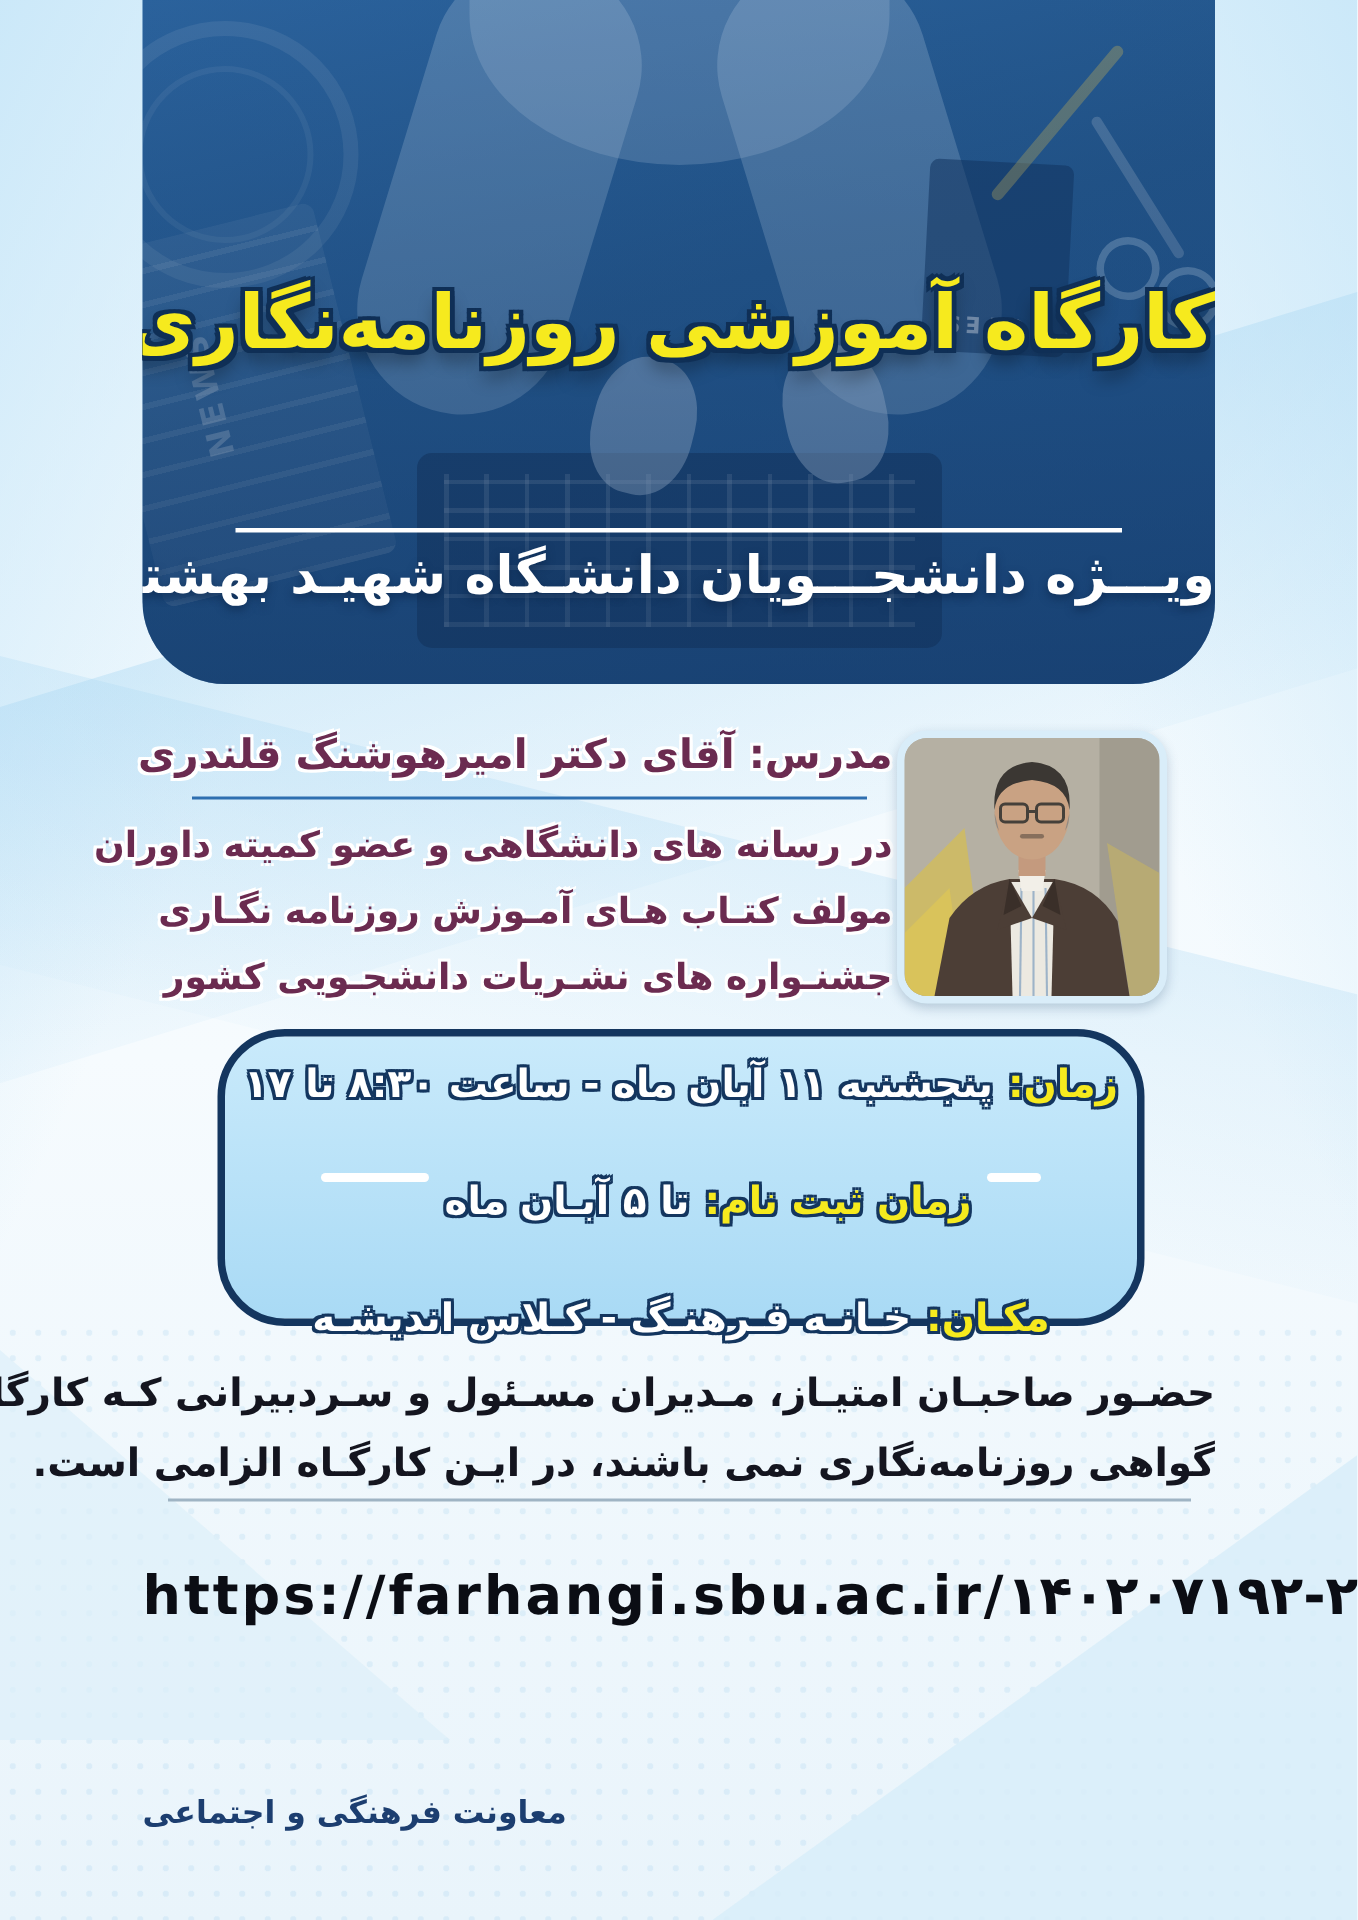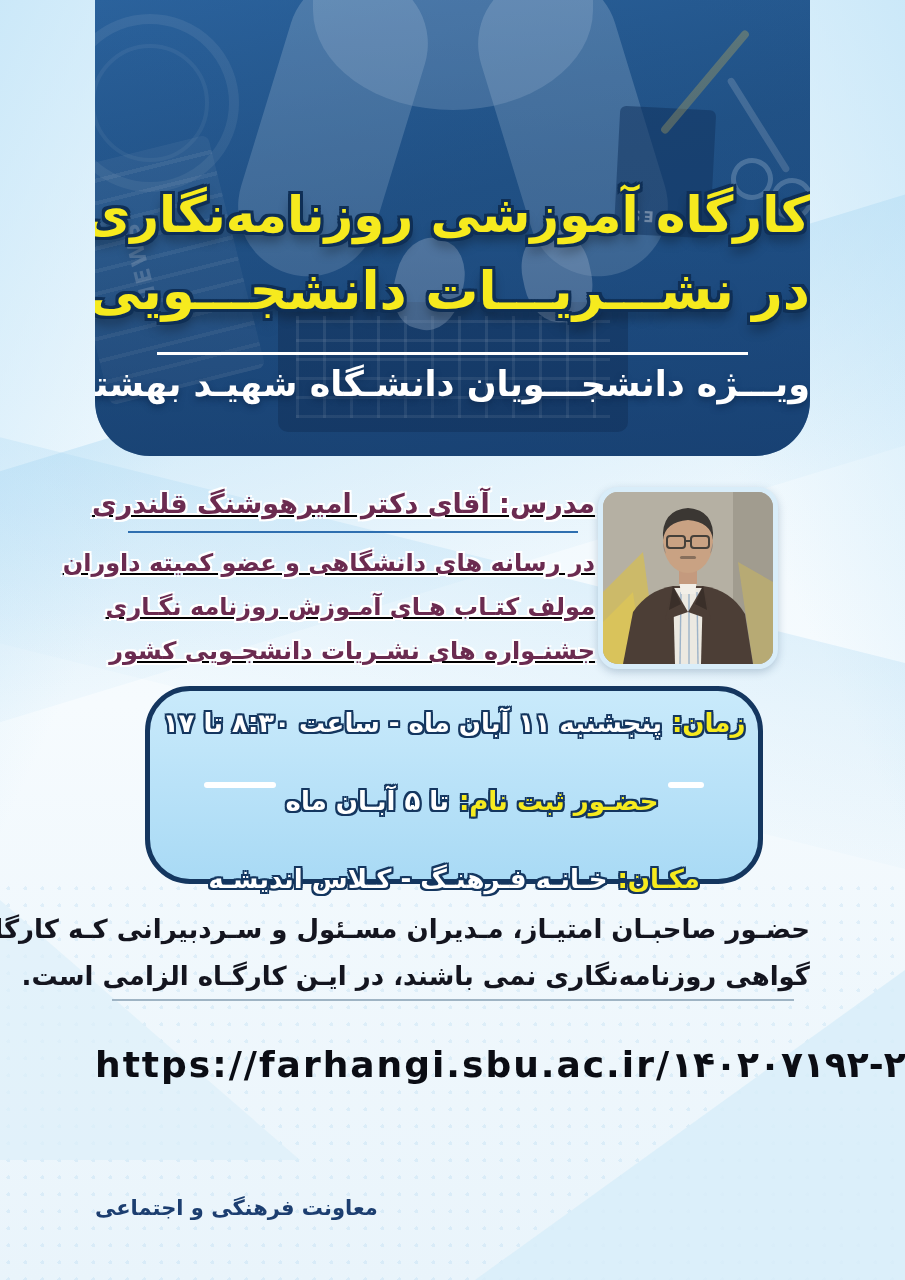--- a/index.html
+++ b/index.html
@@ -80,21 +80,21 @@
       3px 0 0 #0f2f56, 0 8px 12px rgba(0,0,0,.40); }
   .hero-title1 { top:186px; font-size:50px; }
   .hero-title2 { top:260px; font-size:53px; }
   .hero-divider { top:352px; left:62px; right:62px; height:3px; background:#ffffff; }
   .hero-subtitle { top:364px; left:0; right:0; text-align:center; white-space:nowrap;
     color:#ffffff; font-weight:bold; font-size:35px; direction:rtl;
     text-shadow:0 3px 6px rgba(10,35,70,.6); }
 
   
   .instr-text { position:absolute; left:110px; top:488px; width:485px; z-index:2;
-    direction:rtl; text-align:left;text-decoration:underline; }
+    direction:rtl; text-align:left; }
   .instr-name { font-size:27px; font-weight:bold; color:#6b2b50; white-space:nowrap;
     text-shadow:-2px -2px 0 #fff, 2px -2px 0 #fff, -2px 2px 0 #fff, 2px 2px 0 #fff; }
   .instr-divider { margin:12px auto 8px auto; width:450px; height:2px; background:#2e6fb0; }
   .instr-bio { font-size:24px; font-weight:bold; color:#6b2b50; line-height:44px;
     white-space:nowrap;
     text-shadow:-2px -2px 0 #fff, 2px -2px 0 #fff, -2px 2px 0 #fff, 2px 2px 0 #fff; }
 
   .instr-photo { position:absolute; left:598px; top:487px; width:180px; height:182px;
     z-index:2; border-radius:20px; border:5px solid #d9edf9; overflow:hidden;
     box-shadow:0 3px 8px rgba(30,70,110,.25); background:#b5b0a3; }
@@ -159,21 +159,20 @@
     <div class="h-notepad">
       <span class="h-notes-text">NOTES</span>
     </div>
     <div class="h-glasses-l"></div>
     <div class="h-glasses-r"></div>
     <div class="h-pen1"></div>
     <div class="h-pen2"></div>
     <div class="h-overlay"></div>
 
     <div class="hero-title1">کارگاه آموزشی روزنامه‌نگاری</div>
-    <div class="hero-title2">در نشـــریـــات دانشجـــویی</div>
     <div class="hero-divider"></div>
     <div class="hero-subtitle">ویـــژه دانشجـــویان دانشـگاه شهیـد بهشتی</div>
   </div>
 
   <div class="instr-text">
     <div class="instr-name">مدرس: آقای دکتر امیرهوشنگ قلندری</div>
     <div class="instr-divider"></div>
     <div class="instr-bio">در رسانه های دانشگاهی و عضو کمیته داوران</div>
     <div class="instr-bio">مولف کتـاب هـای آمـوزش روزنامه نگـاری</div>
     <div class="instr-bio">جشنـواره های نشـریات دانشجـویی کشور</div>
@@ -216,21 +215,21 @@
     </svg>
   </div>
 
   <div class="sched">
     <div class="sched-line">
       <span class="lbl-yellow stroke-navy">زمان:</span>
       <span class="txt-white stroke-navy">پنجشنبه ۱۱ آبان ماه - ساعت ۸:۳۰ تا ۱۷</span>
     </div>
     <div class="sched-line">
       <span class="dash dash-short"></span>
-      <span class="lbl-yellow stroke-navy">حضـور ثبت نام:</span>
+      <span class="lbl-yellow stroke-navy">زمان ثبت نام:</span>
       <span class="txt-white stroke-navy">تا ۵ آبـان ماه</span>
       <span class="dash dash-long"></span>
     </div>
     <div class="sched-line">
       <span class="lbl-yellow stroke-navy">مکـان:</span>
       <span class="txt-white stroke-navy">خـانـه فـرهنـگ - کـلاس اندیشـه</span>
     </div>
   </div>
 
   <div class="notice">

